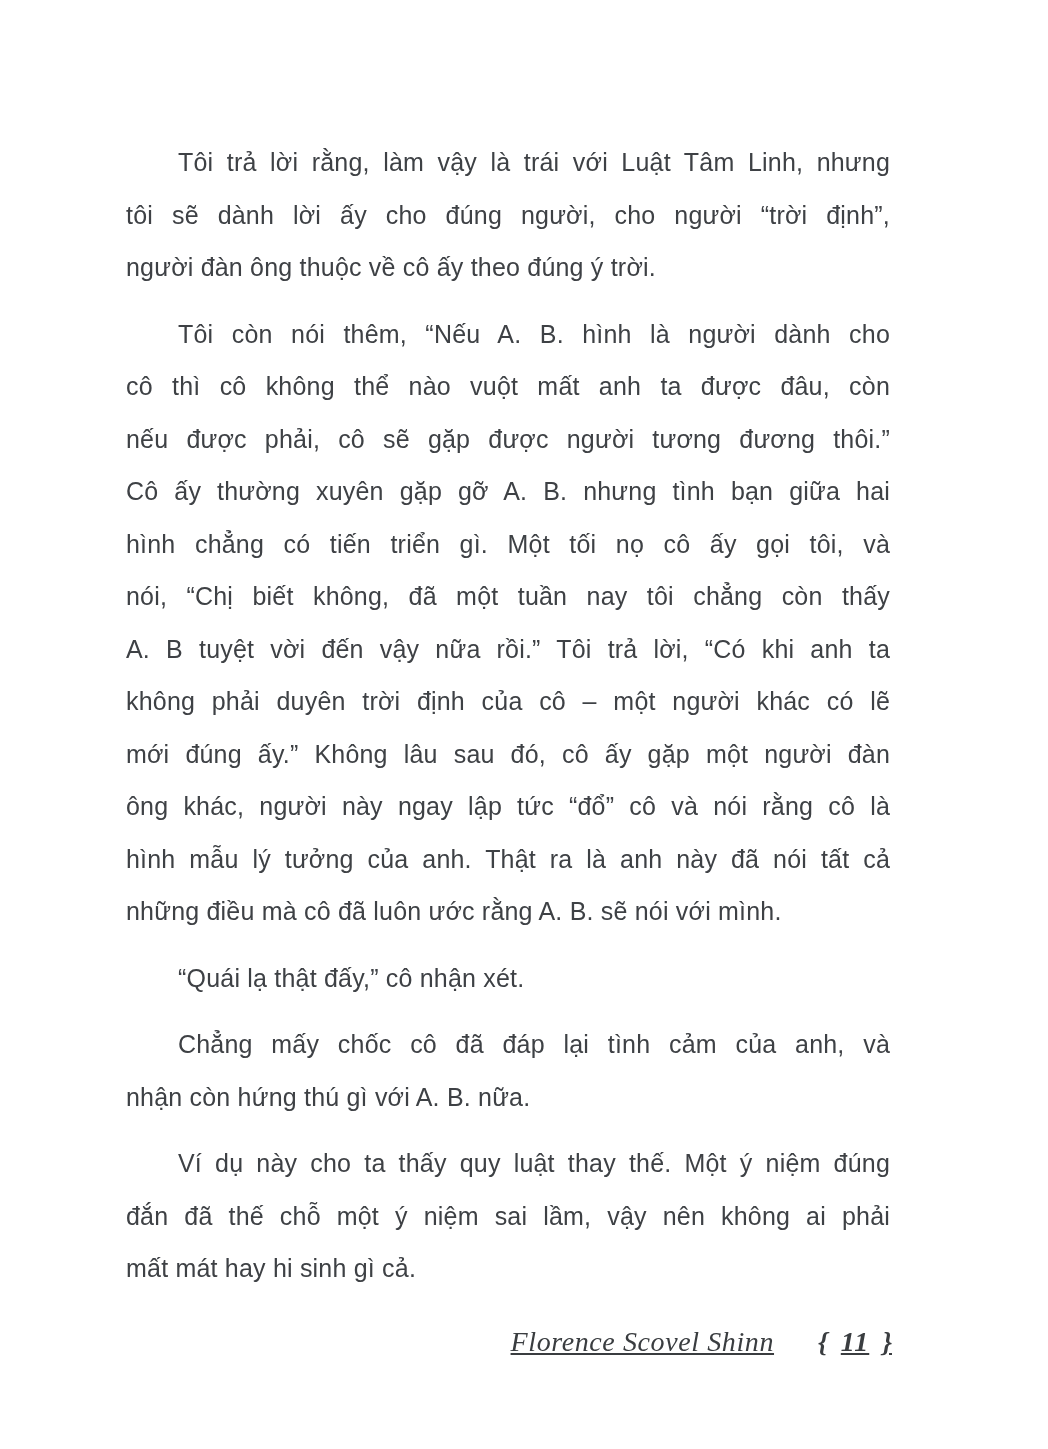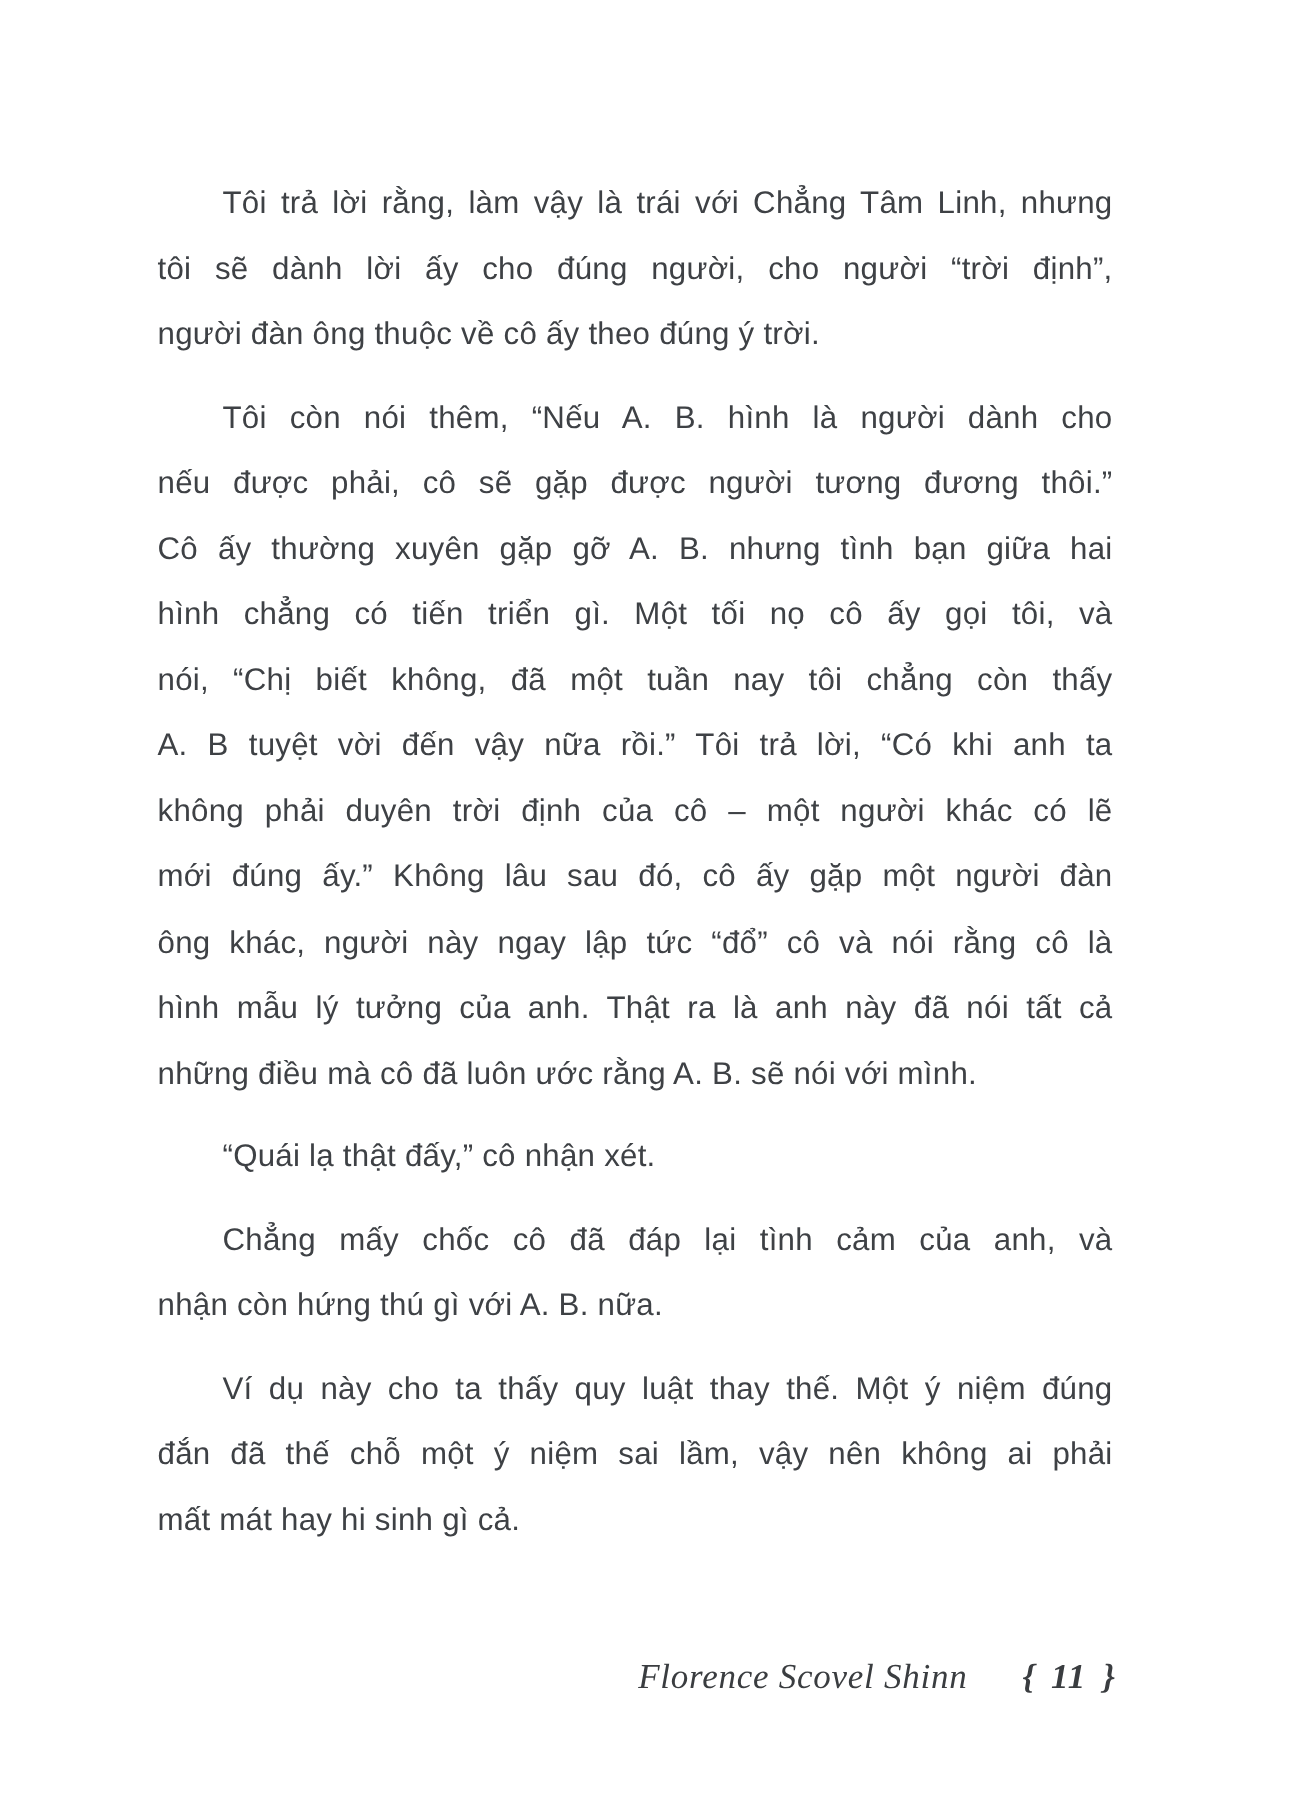--- a/index.html
+++ b/index.html
@@ -47,20 +47,21 @@
     left: 126px;
     top: 1326px;
     width: 766px;
     display: flex;
     justify-content: flex-end;
     align-items: flex-start;
     gap: 44px;
     font-family: "Liberation Serif", "DejaVu Serif", serif;
     font-style: italic;
     color: #3a3d40;
+    text-decoration: underline;
   }
   .author {
     font-size: 28px;
     letter-spacing: 0.6px;
   }
   .pagenum {
     display: flex;
     align-items: baseline;
     gap: 13px;
     font-size: 28px;
@@ -73,26 +74,27 @@
     font-size: 28px;
     letter-spacing: 1px;
   }
 </style>
 </head>
 <body>
 
 <div class="page" style="background: rgb(255, 255, 255);">
   <div class="text-block" id="text-block" style="color: rgb(62, 65, 69);">
       <div class="paragraph">
-        <div class="line first">Tôi trả lời rằng, làm vậy là trái với Chẳng Tâm Linh, nhưng</div>
+        <div class="line first">Tôi trả lời rằng, làm vậy là trái với Luật Tâm Linh, nhưng</div>
         <div class="line">tôi sẽ dành lời ấy cho đúng người, cho người “trời định”,</div>
         <div class="line last">người đàn ông thuộc về cô ấy theo đúng ý trời.</div>
       </div>
       <div class="paragraph">
         <div class="line first">Tôi còn nói thêm, “Nếu A. B. hình là người dành cho</div>
+        <div class="line">cô thì cô không thể nào vuột mất anh ta được đâu, còn</div>
         <div class="line">nếu được phải, cô sẽ gặp được người tương đương thôi.”</div>
         <div class="line">Cô ấy thường xuyên gặp gỡ A. B. nhưng tình bạn giữa hai</div>
         <div class="line">hình chẳng có tiến triển gì. Một tối nọ cô ấy gọi tôi, và</div>
         <div class="line">nói, “Chị biết không, đã một tuần nay tôi chẳng còn thấy</div>
         <div class="line">A. B tuyệt vời đến vậy nữa rồi.” Tôi trả lời, “Có khi anh ta</div>
         <div class="line">không phải duyên trời định của cô – một người khác có lẽ</div>
         <div class="line">mới đúng ấy.” Không lâu sau đó, cô ấy gặp một người đàn</div>
         <div class="line">ông khác, người này ngay lập tức “đổ” cô và nói rằng cô là</div>
         <div class="line">hình mẫu lý tưởng của anh. Thật ra là anh này đã nói tất cả</div>
         <div class="line last">những điều mà cô đã luôn ước rằng A. B. sẽ nói với mình.</div>

